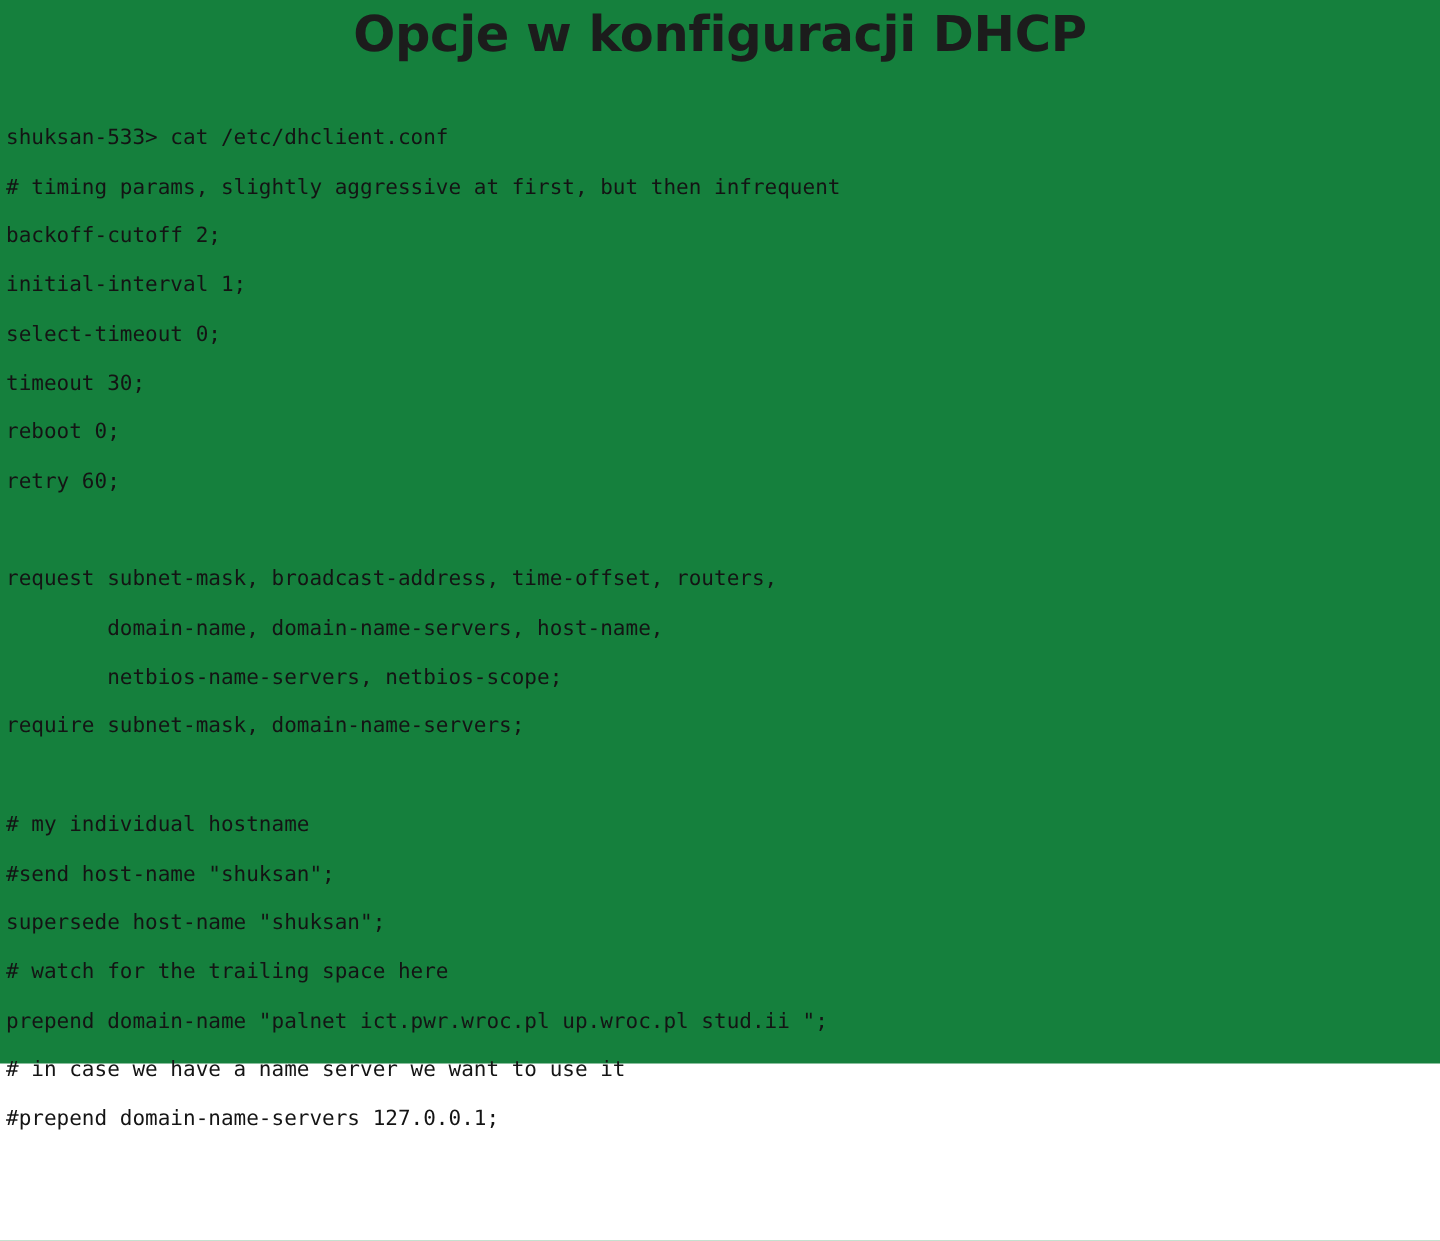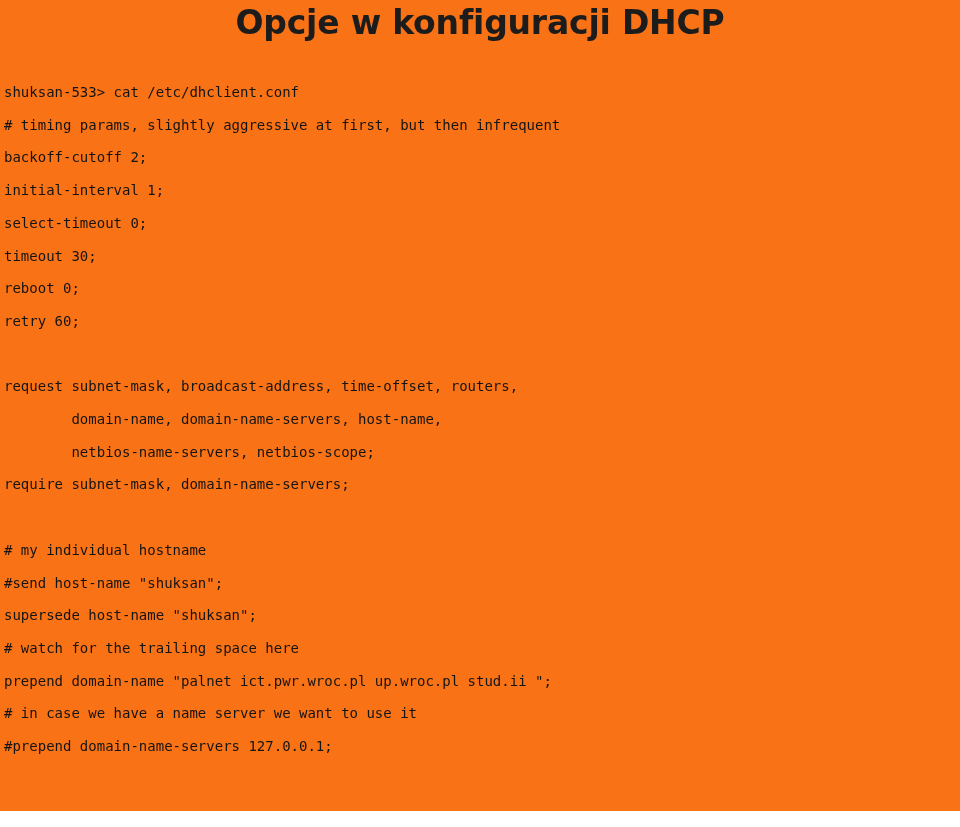--- a/index.html
+++ b/index.html
@@ -16,22 +16,22 @@
     font-family: "Liberation Sans", "DejaVu Sans", sans-serif;
     color: #1a1a1a;
     -webkit-font-smoothing: antialiased;
   }
 
   
   .slide {
     position: absolute;
     inset: 0;
     width: 960px;
-    height: 811px;
-    background: #f97316;
+    height: 709px;
+    background: #15803d;
   }
 
   
   .slide-title {
     position: absolute;
     top: 1px;
     left: 0;
     width: 960px;
     text-align: center;
     font-family: "DejaVu Sans", "Liberation Sans", sans-serif;

